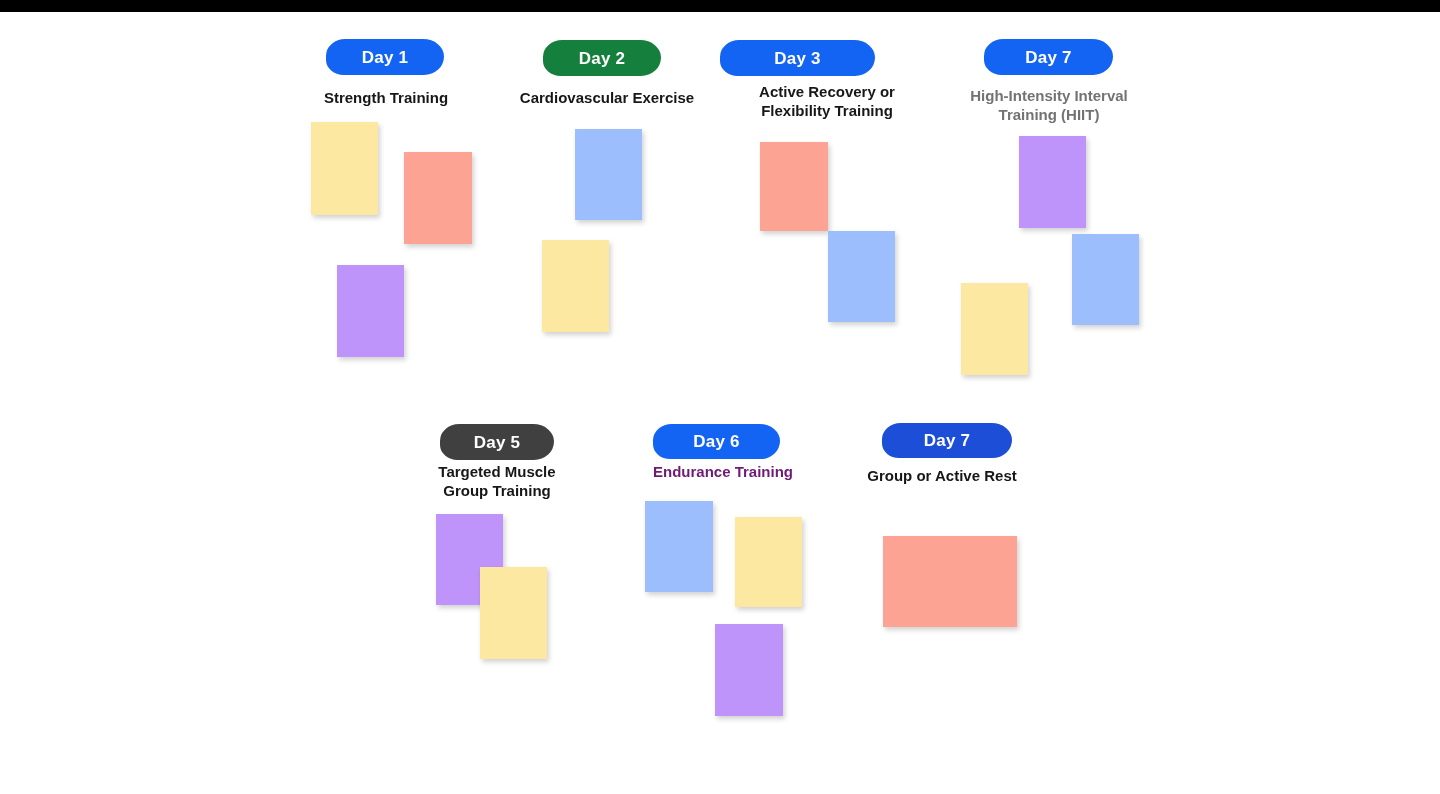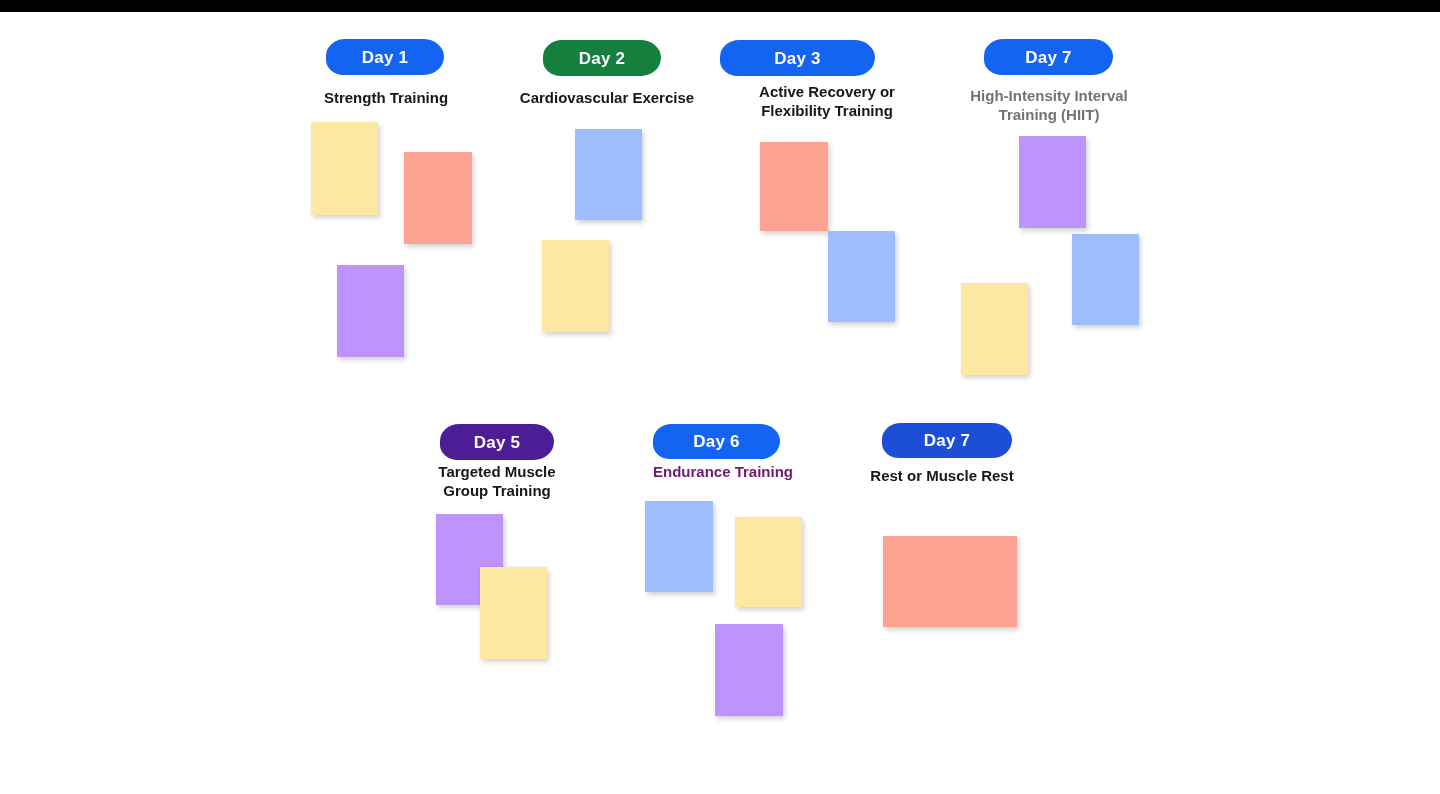--- a/index.html
+++ b/index.html
@@ -100,33 +100,33 @@
       </div>
       <div class="day-group" style="left: 0px; top: 0px;">
         <div class="pill" style="left: 984px; top: 39px; width: 129px; height: 36px; background: rgb(20, 100, 244); color: rgb(255, 255, 255);">Day 7</div>
         <div class="day-title" style="left: 955px; top: 86px; width: 188px; color: #737373;">High-Intensity Interval
 Training (HIIT)</div>
         <div class="note purple" style="left: 1019px; top: 136px; width: 67px; height: 92px; background: rgb(190, 147, 250);"></div>
         <div class="note blue" style="left: 1072px; top: 234px; width: 67px; height: 91px; background: rgb(157, 190, 252);"></div>
         <div class="note yellow" style="left: 961px; top: 283px; width: 67px; height: 92px; background: rgb(252, 232, 160);"></div>
       </div>
       <div class="day-group" style="left: 0px; top: 0px;">
-        <div class="pill" style="left: 440px; top: 424px; width: 114px; height: 36px; background: #4c1d95; color: rgb(255, 255, 255);">Day 5</div>
+        <div class="pill" style="left: 440px; top: 424px; width: 114px; height: 36px; background: #404040; color: rgb(255, 255, 255);">Day 5</div>
         <div class="day-title" style="left: 407px; top: 462px; width: 180px; color: rgb(23, 23, 23);">Targeted Muscle
 Group Training</div>
         <div class="note purple" style="left: 436px; top: 514px; width: 67px; height: 91px; background: rgb(190, 147, 250);"></div>
         <div class="note yellow" style="left: 480px; top: 567px; width: 67px; height: 92px; background: rgb(252, 232, 160);"></div>
       </div>
       <div class="day-group" style="left: 0px; top: 0px;">
         <div class="pill" style="left: 653px; top: 424px; width: 127px; height: 35px; background: rgb(20, 100, 244); color: rgb(255, 255, 255);">Day 6</div>
         <div class="day-title" style="left: 633px; top: 462px; width: 180px; color: #701a75;">Endurance Training</div>
         <div class="note blue" style="left: 645px; top: 501px; width: 68px; height: 91px; background: rgb(157, 190, 252);"></div>
         <div class="note yellow" style="left: 735px; top: 517px; width: 67px; height: 90px; background: rgb(252, 232, 160);"></div>
         <div class="note purple" style="left: 715px; top: 624px; width: 68px; height: 92px; background: rgb(190, 147, 250);"></div>
       </div>
       <div class="day-group" style="left: 0px; top: 0px;">
         <div class="pill" style="left: 882px; top: 423px; width: 130px; height: 35px; background: #1d4ed8; color: rgb(255, 255, 255);">Day 7</div>
-        <div class="day-title" style="left: 852px; top: 466px; width: 180px; color: rgb(23, 23, 23);">Rest or Muscle Rest</div>
+        <div class="day-title" style="left: 852px; top: 466px; width: 180px; color: rgb(23, 23, 23);">Group or Active Rest</div>
         <div class="note salmon" style="left: 883px; top: 536px; width: 134px; height: 91px; background: rgb(252, 163, 148);"></div>
       </div>
     </div>
 
 </div>
 
 </body></html>

